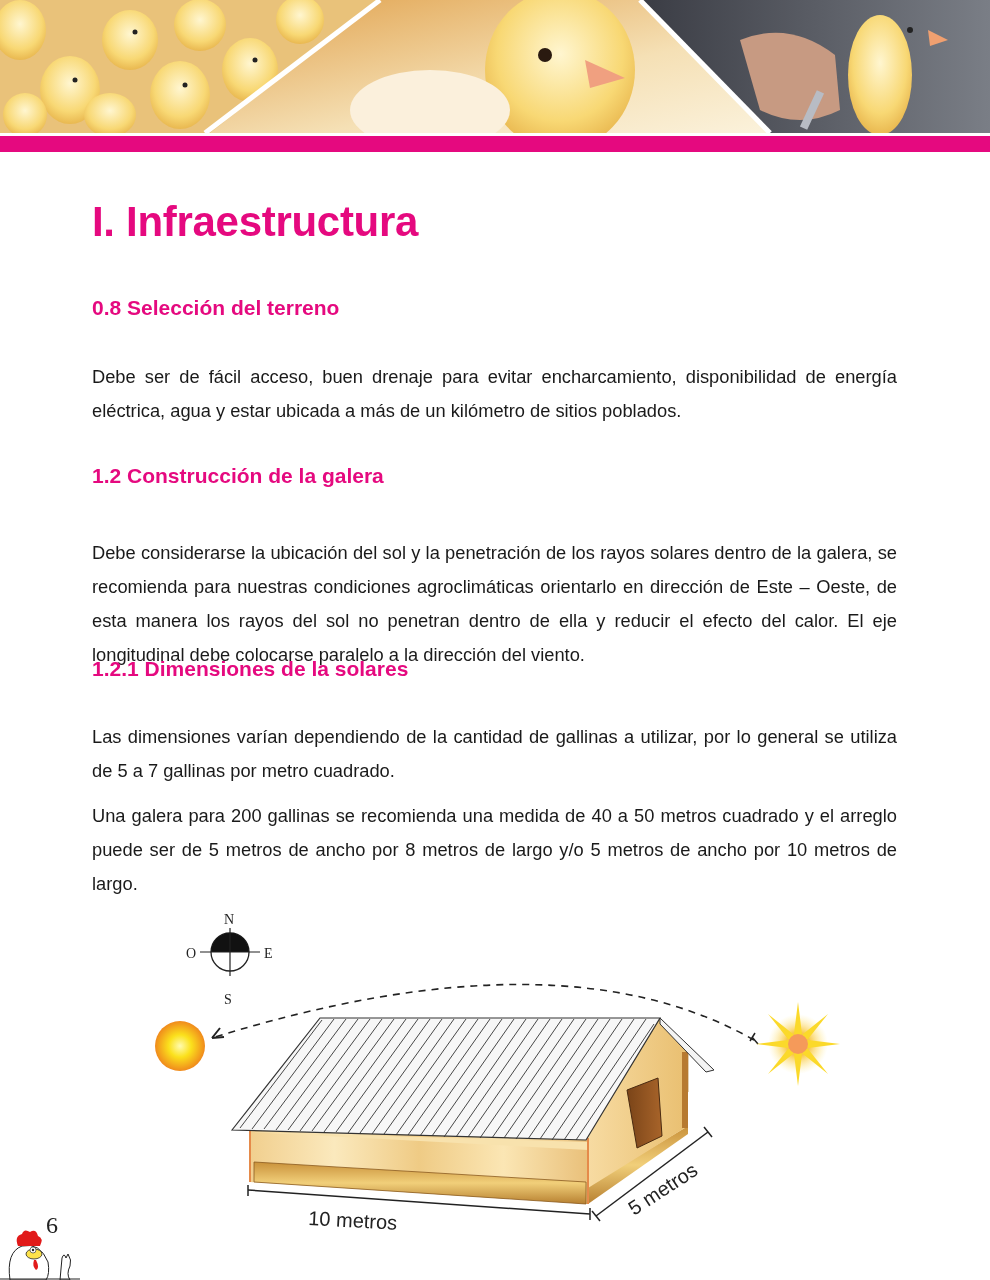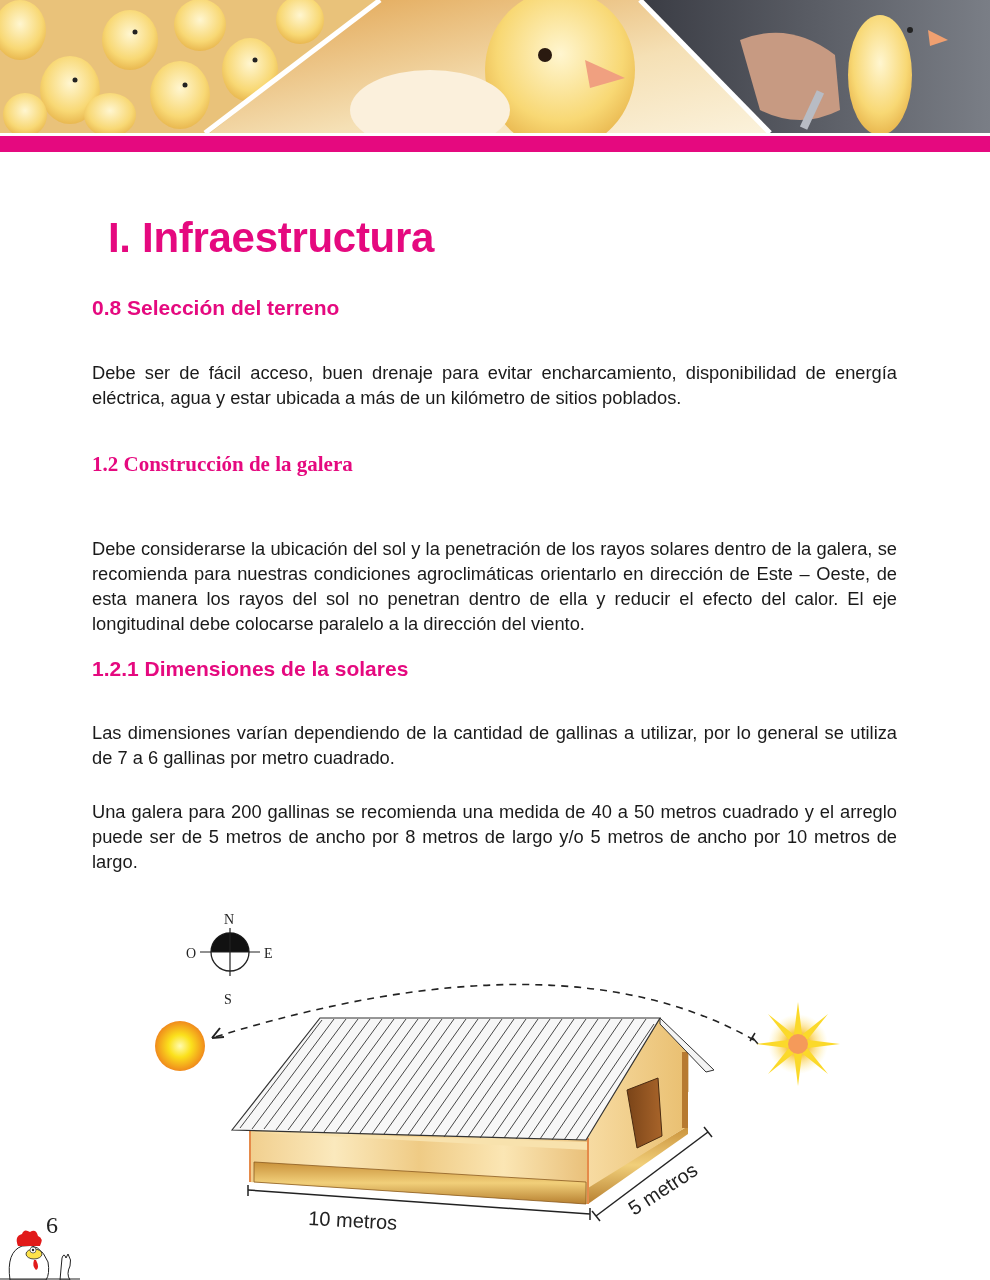--- a/index.html
+++ b/index.html
@@ -7,23 +7,23 @@
          font-family: "Liberation Sans", "DejaVu Sans", sans-serif; color: #1a1a1a; }
 
   
   .banner { position: absolute; left: 0; top: 0; width: 990px; height: 133px; overflow: hidden; background: #f3d9a0; }
   .banner svg { display: block; }
   .pink-bar { position: absolute; left: 0; top: 136px; width: 990px; height: 16px; background: #e5097f; }
   .pink-bar::before { content: ""; position: absolute; left: 0; top: -3px; width: 990px; height: 3px; background: #ffffff; }
 
   
   .content { position: absolute; left: 92px; top: 0; width: 805px; }
-  .h1 { position: absolute; left: 0; top: 198px; font-size: 42px; font-weight: bold; color: #e5097f; margin: 16px; letter-spacing: -0.3px; white-space: nowrap; }
+  .h1 { position: absolute; left: 0; top: 198px; font-size: 42px; font-weight: bold; color: #e5097f; margin: 0; letter-spacing: -0.3px; white-space: nowrap; }
   .h2 { position: absolute; left: 0; font-size: 21px; font-weight: bold; color: #e5097f; margin: 0; white-space: nowrap; }
-  .para { position: absolute; left: 0; width: 805px; font-size: 18.3px; line-height: 25px; text-align: justify; margin: 0; color: #1a1a1a; }
+  .para { position: absolute; left: 0; width: 805px; font-size: 18.3px; line-height: 34px; text-align: justify; margin: 0; color: #1a1a1a; }
 
   
   .diagram { position: absolute; left: 140px; top: 900px; width: 720px; height: 340px; }
   .diagram svg { display: block; }
   .dim-label { font-family: "Liberation Sans", "DejaVu Sans", sans-serif; font-size: 20px; fill: #222; }
   .compass-label { font-family: "Liberation Serif", "DejaVu Serif", serif; font-size: 14px; fill: #222; }
 
   
   .page-num { position: absolute; left: 46px; top: 1212px; font-family: "Liberation Serif", "DejaVu Serif", serif; font-size: 24px; color: #222; }
   .mascot { position: absolute; left: 0; top: 1222px; width: 90px; height: 58px; }
@@ -87,25 +87,25 @@
   </svg>
 </div>
 <div class="pink-bar"></div>
 
 <div class="content">
   <h1 class="h1">I. Infraestructura</h1>
 
   <h2 class="h2" style="top:296px;">0.8 Selección del terreno</h2>
   <p class="para" style="top:360px;">Debe ser de fácil acceso, buen drenaje para evitar encharcamiento, disponibilidad de energía eléctrica, agua y  estar ubicada a más de un kilómetro de sitios poblados.</p>
 
-  <h2 class="h2" style="top:452px;font-family:Liberation Serif, serif;">1.2 Construcción de la galera</h2>
+  <h2 class="h2" style="top:464px;">1.2 Construcción de la galera</h2>
   <p class="para" style="top:536px;">Debe considerarse la ubicación del sol y la penetración de los rayos solares dentro de la galera, se recomienda para nuestras condiciones agroclimáticas orientarlo en dirección de Este – Oeste, de esta manera los rayos del sol no penetran dentro de ella y reducir el efecto del calor. El eje longitudinal debe colocarse paralelo a la dirección del viento.</p>
 
   <h2 class="h2" style="top:657px;">1.2.1 Dimensiones de la solares</h2>
-  <p class="para" style="top:720px;">Las dimensiones  varían dependiendo de la cantidad de gallinas a utilizar, por lo general se utiliza de 7 a 6 gallinas por metro cuadrado.</p>
+  <p class="para" style="top:720px;">Las dimensiones  varían dependiendo de la cantidad de gallinas a utilizar, por lo general se utiliza de 5 a 7 gallinas por metro cuadrado.</p>
   <p class="para" style="top:799px;">Una galera para 200 gallinas se recomienda una medida de 40 a 50 metros cuadrado y el arreglo puede ser de 5 metros de ancho por 8 metros de largo y/o 5 metros de ancho por 10 metros de largo.</p>
 </div>
 
 <div class="diagram">
   <svg width="720" height="340" viewBox="0 0 720 340">
     <defs>
       <radialGradient id="sunSet" cx="50%" cy="50%" r="50%">
         <stop offset="0%" stop-color="#fffbb0"></stop>
         <stop offset="45%" stop-color="#fbe11c"></stop>
         <stop offset="100%" stop-color="#f08a1c"></stop>

